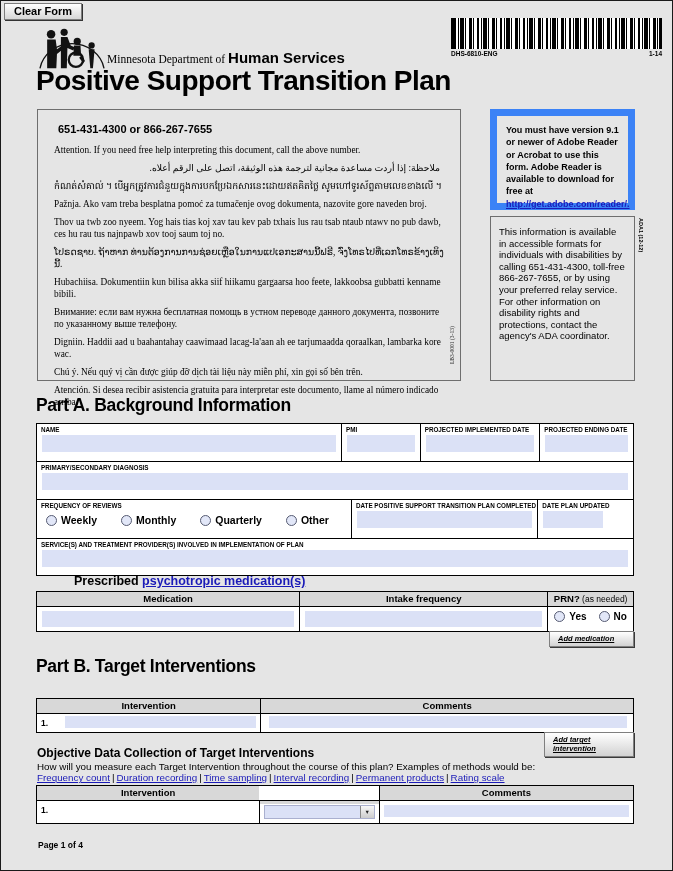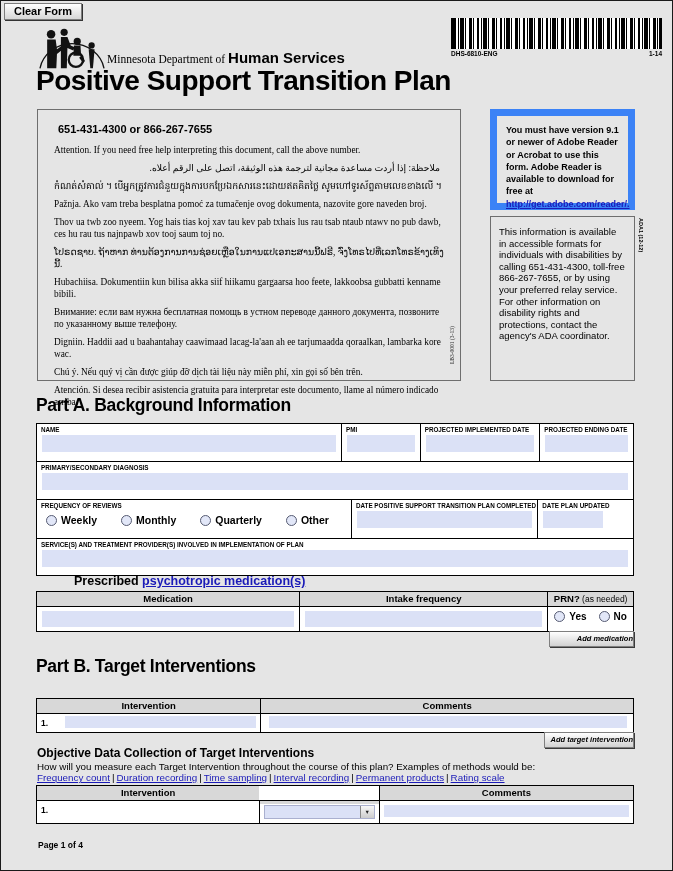--- a/index.html
+++ b/index.html
@@ -44,21 +44,21 @@
   .flabel{font:bold 6.3px "Liberation Sans",sans-serif;padding:2px 2px 0 4px;white-space:nowrap;}
   .inp{display:block;background:#dbe1f6;border:none;height:17px;margin:2px 5px 4px 5px;width:calc(100% - 10px);box-sizing:border-box;}
   .inp.small{height:12px;margin:2px 4px 3px 4px;width:calc(100% - 8px);}
   .radios{display:flex;gap:24px;padding:5px 0 0 9px;align-items:center;}
   .ropt{display:flex;align-items:flex-end;gap:4px;font:bold 10.5px "Liberation Sans",sans-serif;}
   .radio{width:11px;height:11px;border:1.5px solid #565b72;border-radius:50%;background:#e2e7f8;box-sizing:border-box;cursor:pointer;flex:none;}
   .th{background:#d8d8d8;font:bold 9.5px "Liberation Sans",sans-serif;text-align:center;padding:1px 0 2px;}
   .rownum{font:bold 8.5px "Liberation Sans",sans-serif;padding:4px 0 0 4px;width:20px;flex:none;}
   .numcell{display:flex;}
   .formbtn{position:absolute;background:linear-gradient(#ffffff,#d2d2d2);border:1px solid #7f7f7f;box-shadow:1px 1px 0 #3a3a3a;
-           font:italic bold 7.5px "Liberation Sans",sans-serif;text-align:right;padding:2px 0 3px;cursor:pointer;}
+           font:italic bold 7.5px "Liberation Sans",sans-serif;text-align:left;padding:2px 8px 3px;cursor:pointer;text-decoration:underline;}
   .medhead{position:absolute;left:36px;top:573px;font:bold 12.5px "Liberation Sans",sans-serif;padding-left:37px;}
   .subline{position:absolute;left:36px;top:682px;font:bold 12px "Liberation Sans",sans-serif;white-space:nowrap;}
   .subline .note{font:italic 8.3px "Liberation Sans",sans-serif;font-weight:normal;}
   .objhead{position:absolute;left:36px;top:745px;font:bold 12px "Liberation Sans",sans-serif;}
   .objdesc{position:absolute;left:36px;top:760px;font:9.8px "Liberation Sans",sans-serif;}
   .objlinks{position:absolute;left:36px;top:771px;font:9.8px "Liberation Sans",sans-serif;}
   .objlinks .sep{color:#000;padding:0 2px;}
   .dd{display:flex;margin:4px 4px 4px 4px;background:#dbe1f6;height:14px;border:1px solid #aab0cf;box-sizing:border-box;cursor:pointer;}
   .dd-field{flex:1;}
   .dd-btn{width:13px;background:linear-gradient(#f7f7f7,#cccccc);border-left:1px solid #888;font-size:5.5px;line-height:12px;text-align:center;color:#222;}

